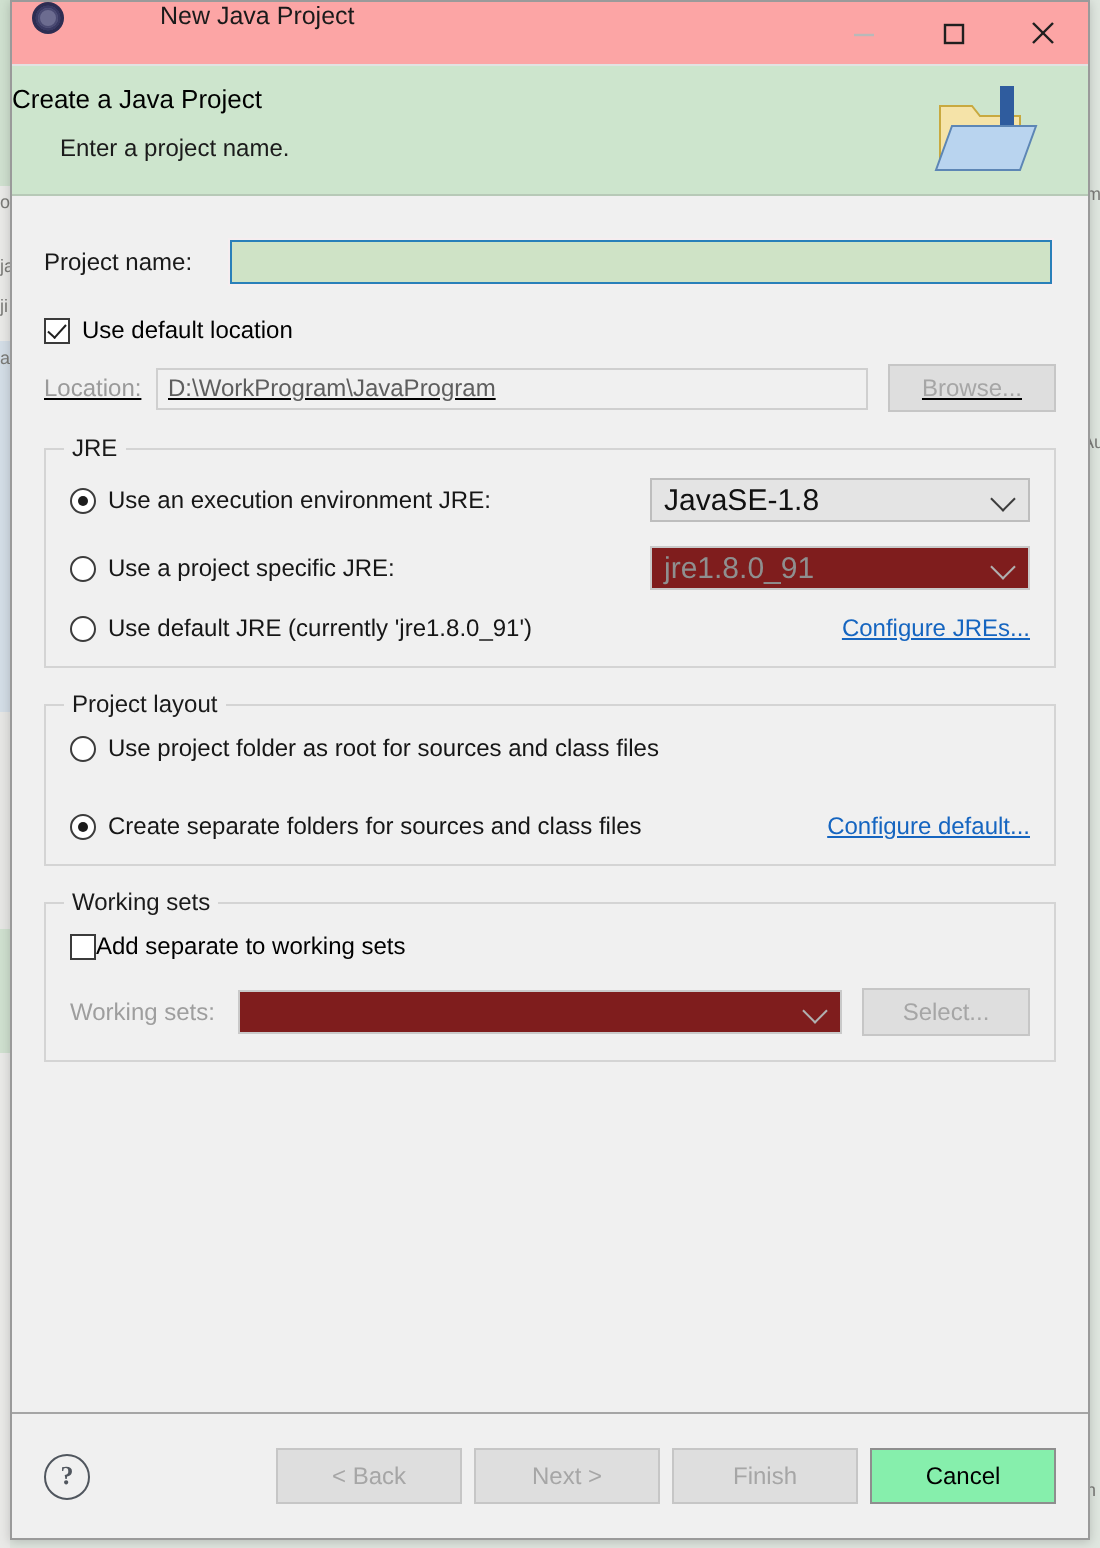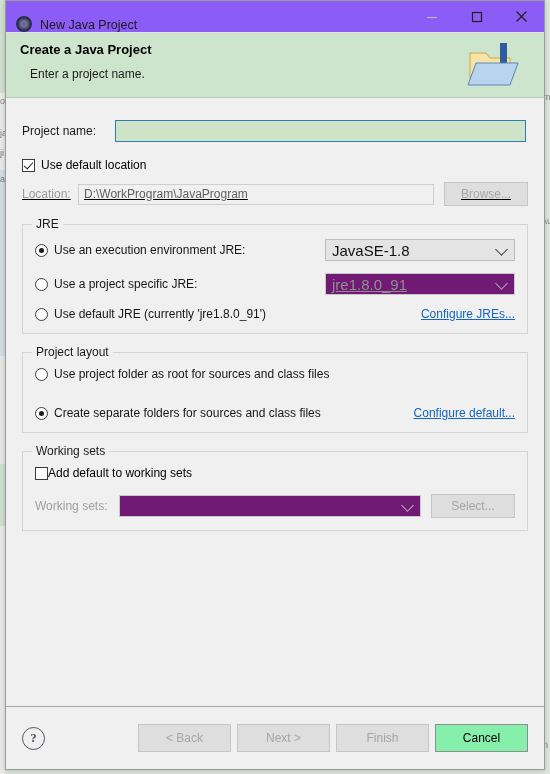--- a/index.html
+++ b/index.html
@@ -43,25 +43,26 @@
     border: 1px solid #9a9a9a;
     box-sizing: border-box;
     display: flex;
     flex-direction: column;
     box-shadow: 0 1px 5px rgba(0,0,0,0.18);
   }
 
   
   .titlebar {
     height: 31px;
-    background: #8b5cf6;
+    background: #fca5a5;
     display: flex;
-    align-items: flex-end;
+    align-items: flex-start;
     flex: 0 0 auto;
     border-bottom: 1px solid #e2e2e2;
+    gap: 40px;
   }
   .title-icon {
     width: 16px; height: 16px;
     margin-left: 10px; margin-right: 8px;
     border-radius: 50%;
     background:
       radial-gradient(circle at 50% 50%, #6f6f96 0 30%, #3a3a63 31% 55%, #2d2d52 56% 100%);
     position: relative;
     flex: 0 0 auto;
   }
@@ -88,22 +89,22 @@
 
   
   .banner {
     background: #cde5cd;
     height: 64px;
     position: relative;
     flex: 0 0 auto;
     border-bottom: 1px solid #b7c9b7;
   }
   .banner-title {
-    position: absolute; left: 14px; top: 9px;
-    font-size: 13px; font-weight: bold; color: #000;
+    position: absolute; left: 0; top: 9px;
+    font-size: 13px; font-weight: normal; color: #000;
   }
   .banner-sub {
     position: absolute; left: 24px; top: 34px;
     font-size: 12px; color: #1b1b1b;
   }
   .banner-icon {
     position: absolute; right: 22px; top: 6px;
     width: 56px; height: 52px;
   }
 
@@ -234,21 +235,21 @@
     position: relative;
   }
   .combo .chev {
     position: absolute; right: 8px; top: 50%;
     width: 8px; height: 8px;
     margin-top: -5px;
     border: solid #3c3c3c;
     border-width: 0 1.4px 1.4px 0;
     transform: rotate(45deg);
   }
-  .combo.disabled { background: #701a75; border-color: #c9c9c9; color: #8f8f8f; text-decoration: underline; }
+  .combo.disabled { background: #7f1d1d; border-color: #c9c9c9; color: #8f8f8f; }
   .combo.disabled .chev { border-color: #b0b0b0; }
 
   .link {
     color: #1565c0;
     text-decoration: underline;
     font-size: 12px;
     white-space: nowrap;
   }
 
   
@@ -424,21 +425,21 @@
         </div>
         <span class="link">Configure default...</span>
       </div>
     </div>
 
     <div class="group">
       <div class="legend">Working sets</div>
 
       <div class="row">
         <span class="cb"></span>
-        <span class="cb-label">Add default to working sets</span>
+        <span class="cb-label">Add separate to working sets</span>
       </div>
 
       <div class="ws-row">
         <div class="ws-label">Working sets:</div>
         <div class="combo disabled" style="flex:1 1 auto; margin-right:10px;">
           <span></span>
           <span class="chev"></span>
         </div>
         <div class="btn disabled">Select...</div>
       </div>

